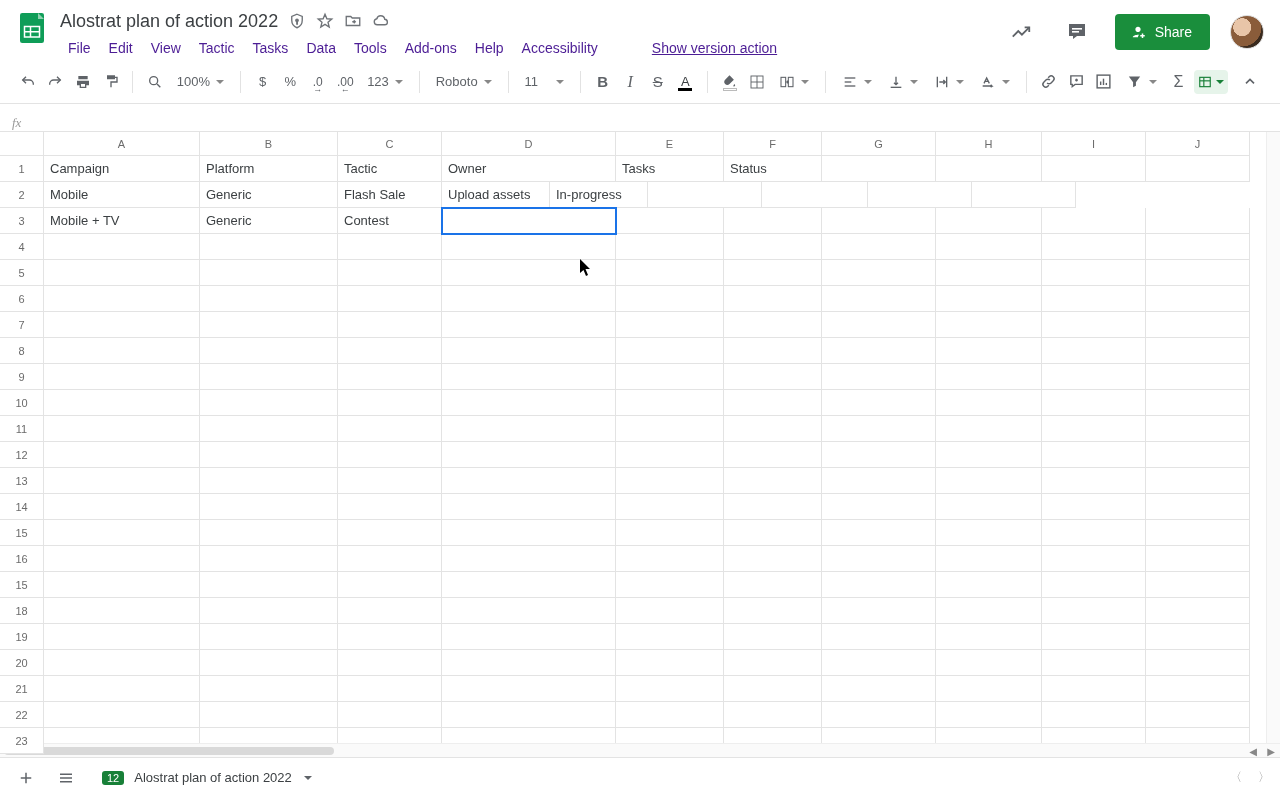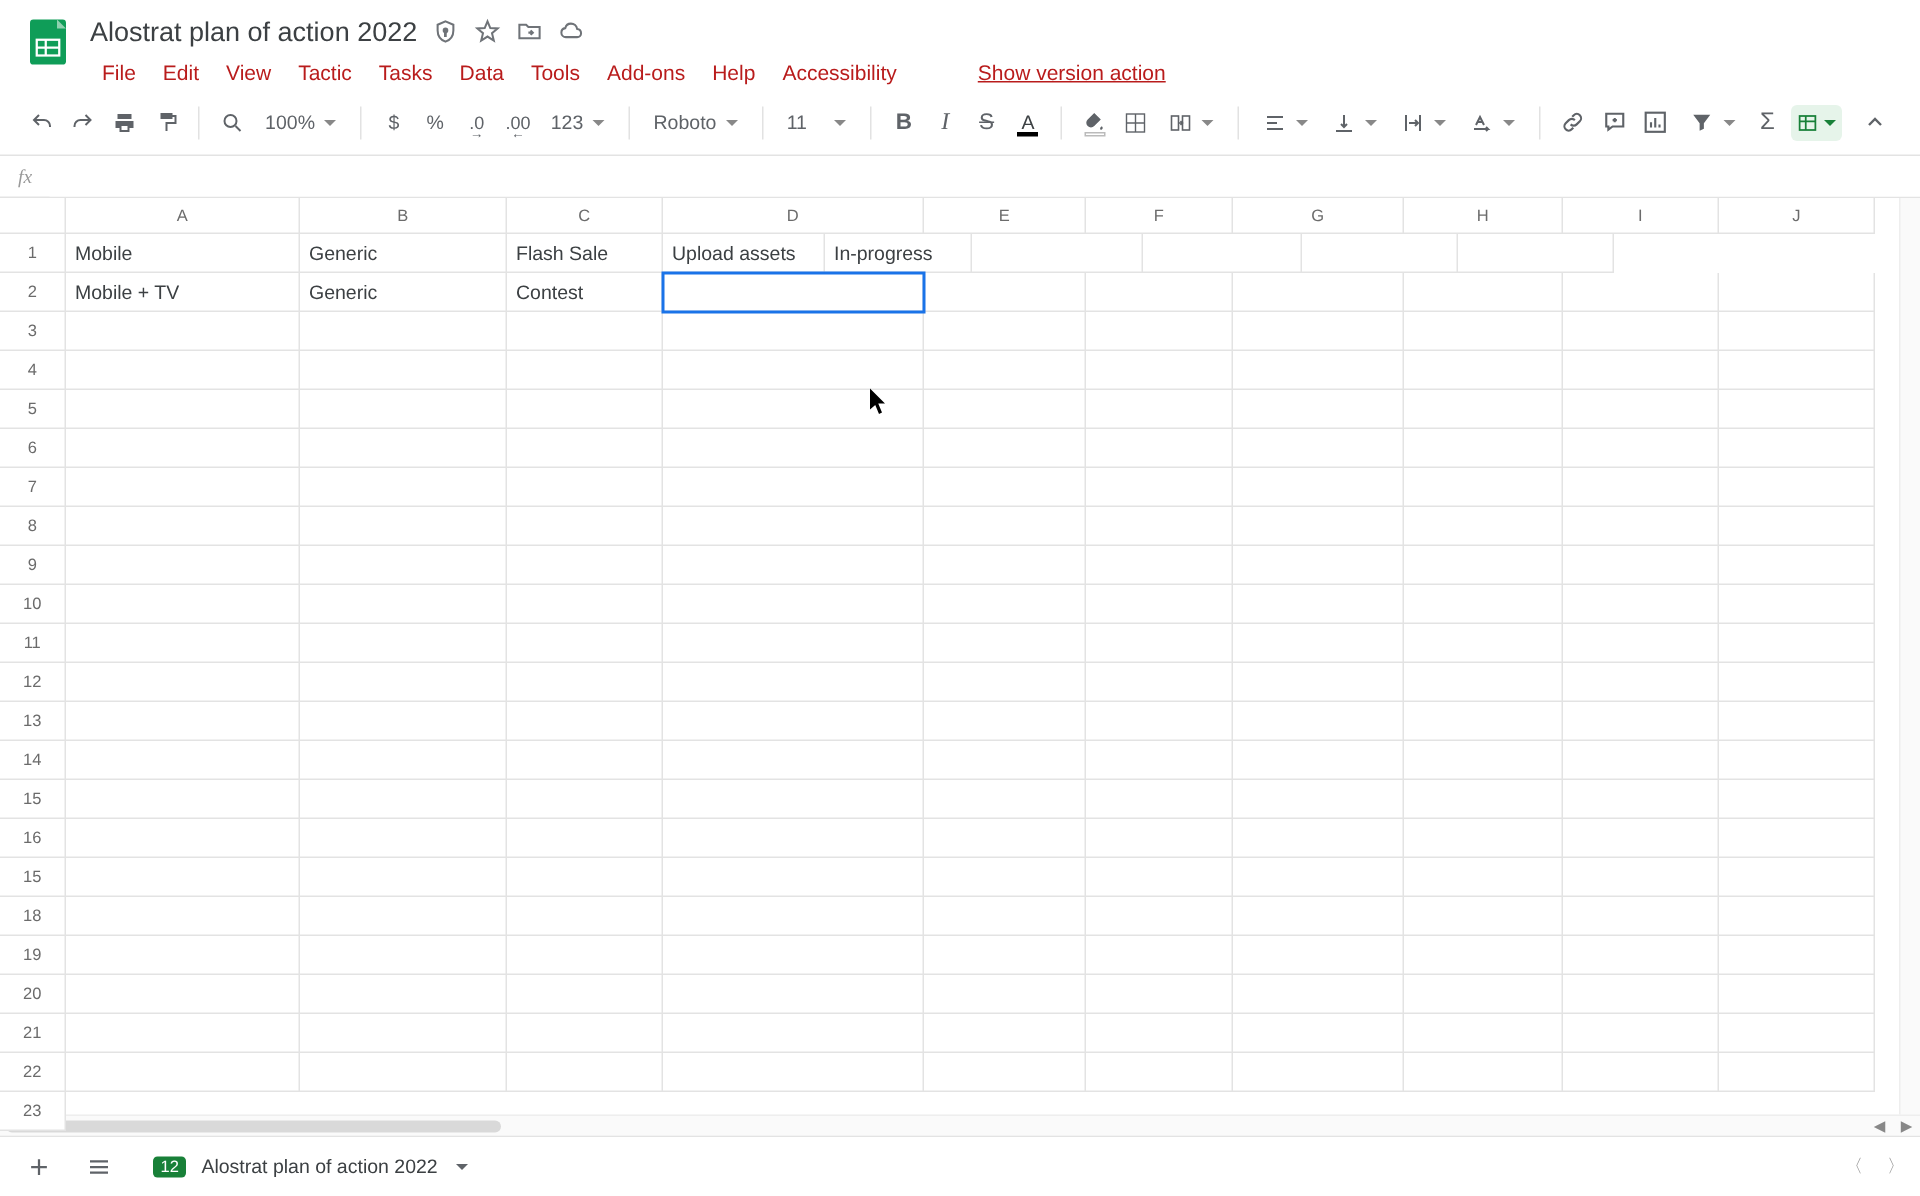--- a/index.html
+++ b/index.html
@@ -32,21 +32,21 @@
   .title-row { display:flex; align-items:center; gap:10px; height:26px;}
   .doc-title {
     font-size: 18px; color:#3c4043;
     outline:none;
   }
   .title-icons { display:flex; gap:10px; color:#6f7378;}
   .title-icons svg { width:18px; height:18px; display:block;}
 
   .menubar {
     display:flex; gap:2px; margin-top:2px;
-    font-size:14px; color:#b91c1c;
+    font-size:14px; color:#4c1d95;
   }
   .menubar .menu-item {
     padding:4px 8px;
     border-radius:4px;
     cursor:default;
   }
   .menubar .version-link {
     margin-left:36px;
     text-decoration: underline;
     cursor:pointer;
@@ -103,21 +103,21 @@
     background:#e6f4ea; color:#188038;
     width:34px;height:24px;border-radius:4px;
     display:flex;align-items:center;justify-content:center;gap:2px;
   }
   .filter-pill svg { fill:#188038;}
 
   
   .formula-bar {
     height:28px;
     border-bottom:1px solid #e3e3e3;
-    display:flex;align-items:center;
+    display:flex;align-items:flex-end;
     padding-left:12px;
     font-size:13px;color:#6b6b6b;
   }
   .fx { font-style:italic; font-family:Georgia,serif; margin-right:12px; color:#9a9a9a;}
   .formula-input { flex:1; border:none; outline:none; font-size:13px; height:100%; }
 
   
   .grid-wrap { position:relative; height:calc(797px - 60px - 44px - 28px - 40px); overflow:hidden;}
   .colheads { position:absolute; left:44px; top:0; height:24px; display:flex; border-bottom:1px solid #e3e3e3; z-index:2; background:#fff;}
   .colhead {
@@ -269,20 +269,42 @@
       <span class="menu-item">Tactic</span>
       <span class="menu-item">Tasks</span>
       <span class="menu-item">Data</span>
       <span class="menu-item">Tools</span>
       <span class="menu-item">Add-ons</span>
       <span class="menu-item">Help</span>
       <span class="menu-item">Accessibility</span>
       <span class="menu-item version-link">Show version action</span>
     </div>
   </div>
+  <div class="header-actions">
+    <span class="icon-btn">
+        <svg width="22" height="22" viewBox="0 0 24 24" fill="none" stroke="#5f6368" stroke-width="2">
+          <polyline points="3,17 9,11 13,15 21,7"></polyline>
+          <polyline points="16,7 21,7 21,12"></polyline>
+        </svg>
+      </span>
+    <span class="icon-btn">
+        <svg width="24" height="24" viewBox="0 0 24 24" fill="#5f6368">
+          <path d="M20 4H4v12h4v3l4-3h8z"></path>
+          <rect x="7" y="8" width="10" height="1.6" fill="#fff"></rect>
+          <rect x="7" y="11" width="7" height="1.6" fill="#fff"></rect>
+        </svg>
+      </span>
+    <div class="share-btn">
+      <svg viewBox="0 0 24 24">
+          <path d="M12 12c1.93 0 3.5-1.57 3.5-3.5S13.93 5 12 5 8.5 6.57 8.5 8.5 10.07 12 12 12zm-7 7c0-2.33 4.67-3.5 7-3.5.5 0 1.08.06 1.7.17C12.6 16.4 12 17.6 12 19H5zm12-5v2h-2v2h2v2h2v-2h2v-2h-2v-2h-2z"></path>
+        </svg>
+      <span>Share</span>
+    </div>
+    <div class="avatar"></div>
+  </div>
 </div>
 
 <div class="toolbar">
   <div class="tb-btn">
       <svg width="16" height="16" viewBox="0 0 24 24" fill="none" stroke="#5f6368" stroke-width="2">
         <path d="M9 14l-5-5 5-5"></path>
         <path d="M4 9h10a6 6 0 016 6v1"></path>
       </svg>
     </div>
   <div class="tb-btn">
@@ -477,20 +499,32 @@
       <div class="rownum">15</div>
       <div class="rownum">18</div>
       <div class="rownum">19</div>
       <div class="rownum">20</div>
       <div class="rownum">21</div>
       <div class="rownum">22</div>
       <div class="rownum">23</div>
     </div>
   <div class="cells" id="cells">
       <div class="row">
+        <div class="cell hdr" style="width: 156px;">Campaign</div>
+        <div class="cell hdr" style="width: 138px;">Platform</div>
+        <div class="cell hdr" style="width: 104px;">Tactic</div>
+        <div class="cell hdr" style="width: 174px;">Owner</div>
+        <div class="cell hdr" style="width: 108px;">Tasks</div>
+        <div class="cell hdr" style="width: 98px;">Status</div>
+        <div class="cell" style="width: 114px;"></div>
+        <div class="cell" style="width: 106px;"></div>
+        <div class="cell" style="width: 104px;"></div>
+        <div class="cell" style="width: 104px;"></div>
+      </div>
+      <div class="row">
         <div class="cell" style="width: 156px;">Mobile</div>
         <div class="cell" style="width: 138px;">Generic</div>
         <div class="cell" style="width: 104px;">Flash Sale</div>
         <div class="cell" style="width: 108px;">Upload assets</div>
         <div class="cell" style="width: 98px;">In-progress</div>
         <div class="cell" style="width: 114px;"></div>
         <div class="cell" style="width: 106px;"></div>
         <div class="cell" style="width: 104px;"></div>
         <div class="cell" style="width: 104px;"></div>
       </div>

